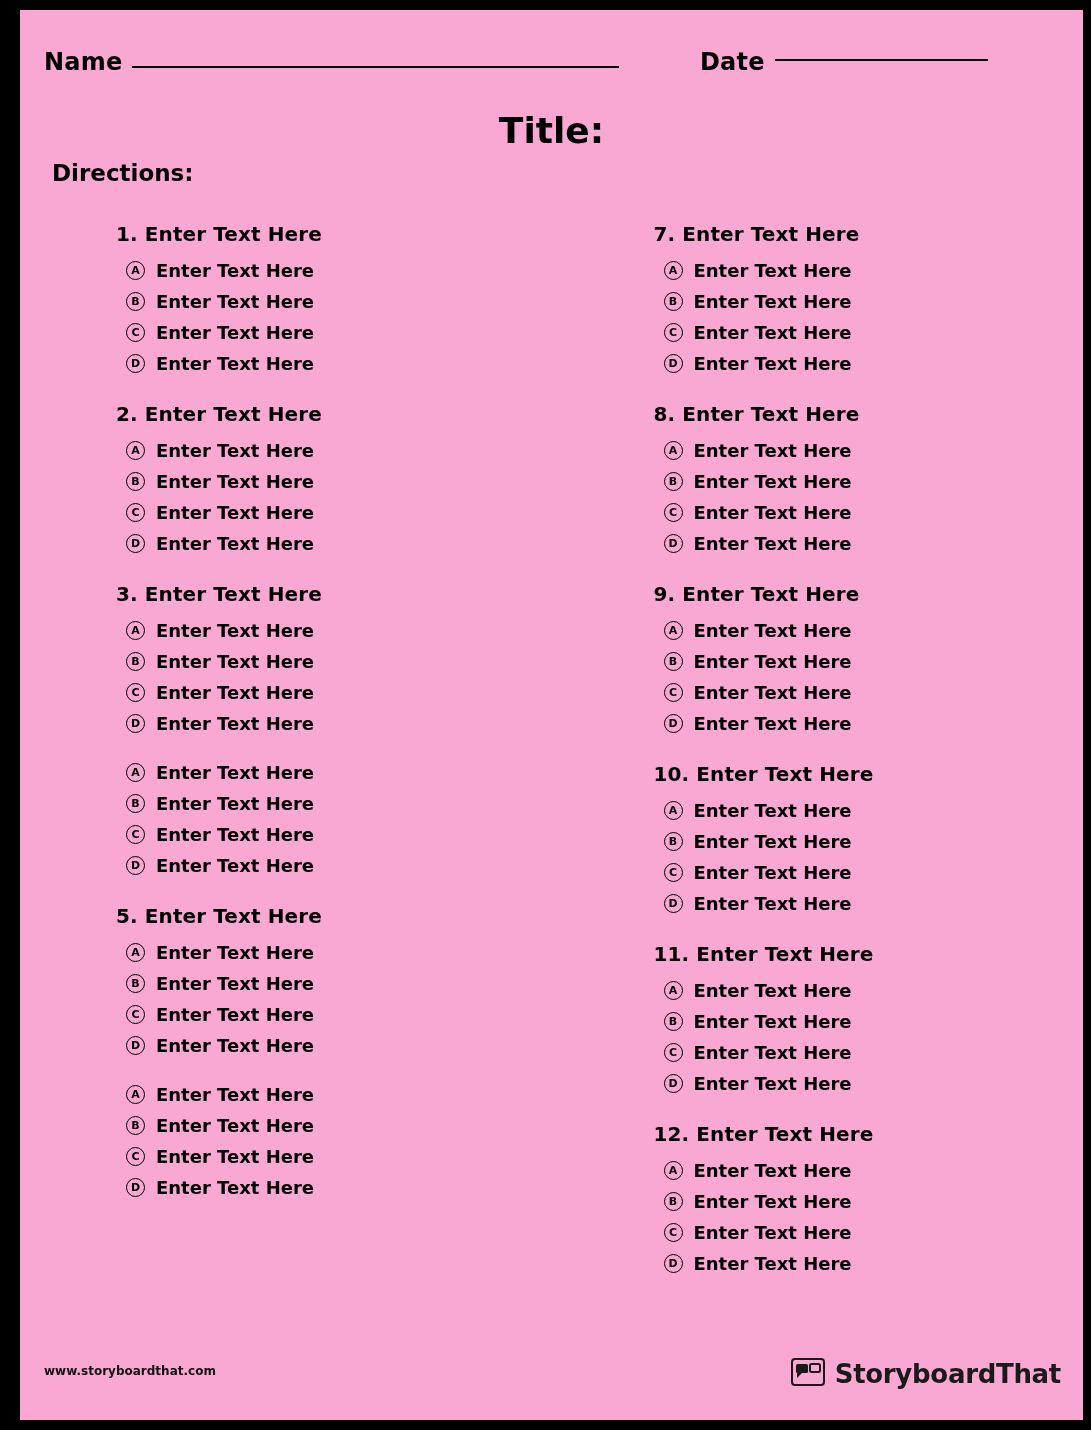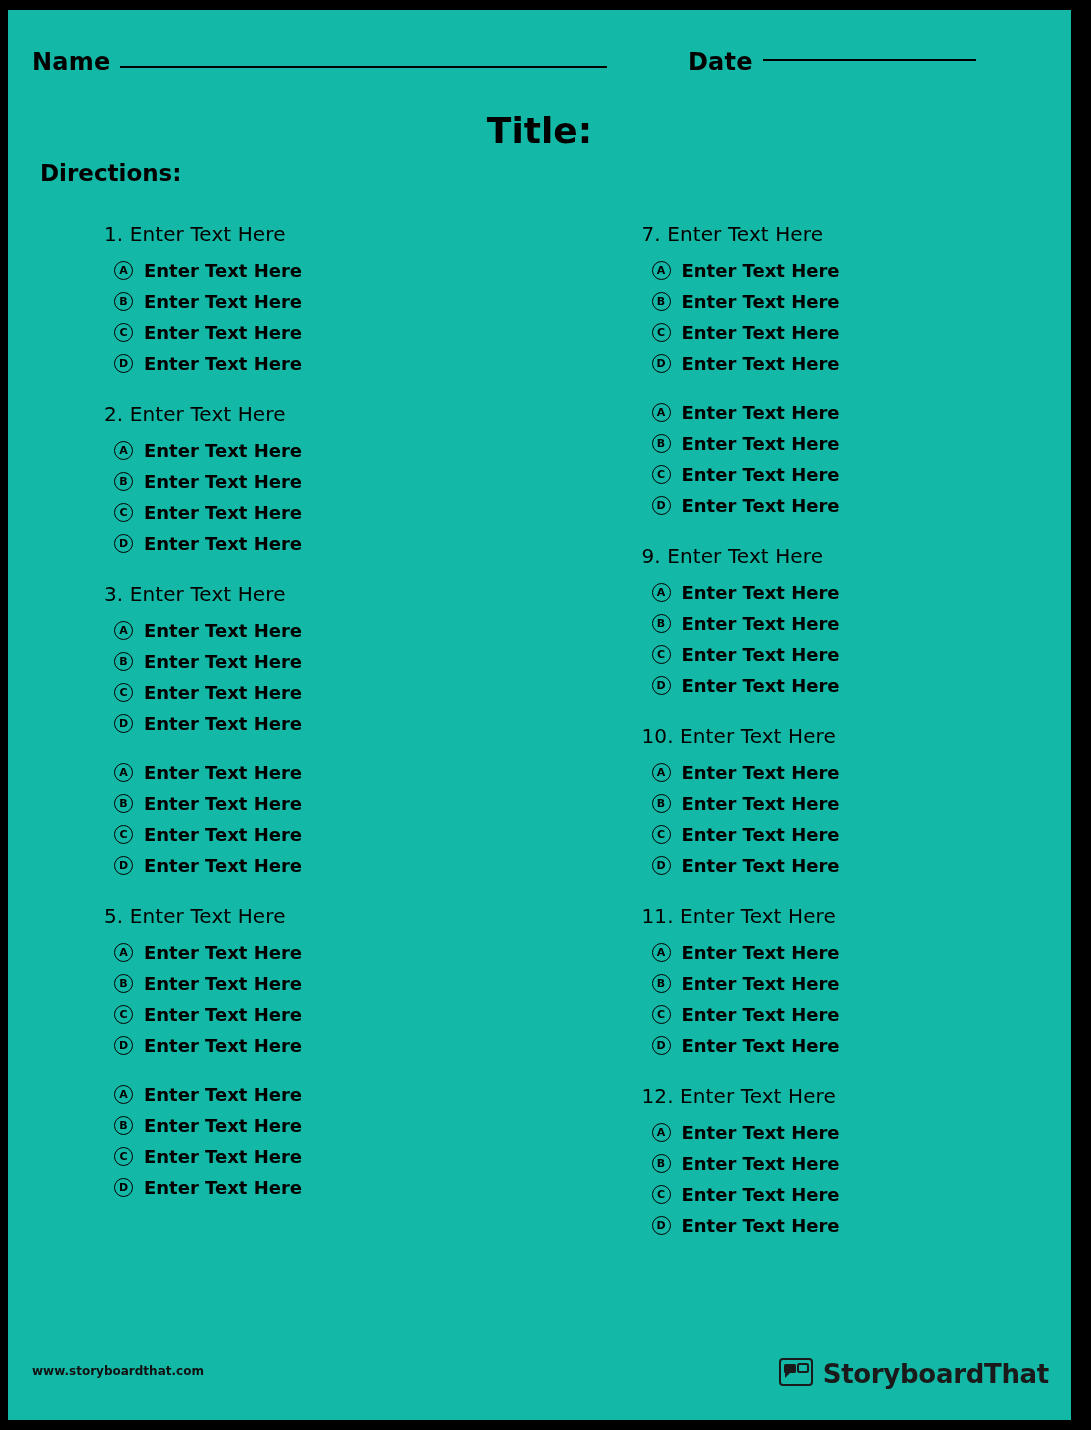--- a/index.html
+++ b/index.html
@@ -7,25 +7,25 @@
     padding: 0;
     background: #000000;
   }
   body {
     width: 1091px;
     height: 1430px;
     font-family: "DejaVu Sans", sans-serif;
   }
   .page {
     position: absolute;
-    left: 8px;
+    left: 20px;
     top: 10px;
     width: 1063px;
     height: 1410px;
-    background: #14b8a6;
+    background: #f9a8d4;
     box-sizing: border-box;
   }
   .header-row {
     position: absolute;
     left: 0;
     top: 38px;
     width: 100%;
     height: 46px;
   }
   .name-block {
@@ -90,21 +90,21 @@
     box-sizing: border-box;
   }
   .col-left { padding-left: 96px; }
   .col-right { padding-left: 102px; }
 
   .question {
     margin-bottom: 28px;
   }
   .q-title {
     font-size: 20px;
-    font-weight: normal;
+    font-weight: bold;
     color: #000;
     margin-bottom: 14px;
     letter-spacing: 0.1px;
   }
   .choice {
     display: flex;
     align-items: center;
     margin: 0 0 10px 10px;
   }
   .bubble {
@@ -313,20 +313,21 @@
             <span class="bubble">C</span>
             <span class="choice-text">Enter Text Here</span>
           </div>
         <div class="choice">
             <span class="bubble">D</span>
             <span class="choice-text">Enter Text Here</span>
           </div>
       </div>
 
       <div class="question">
+        <div class="q-title"><span>8.</span> <span>Enter Text Here</span></div>
         <div class="choice">
             <span class="bubble">A</span>
             <span class="choice-text">Enter Text Here</span>
           </div>
         <div class="choice">
             <span class="bubble">B</span>
             <span class="choice-text">Enter Text Here</span>
           </div>
         <div class="choice">
             <span class="bubble">C</span>

